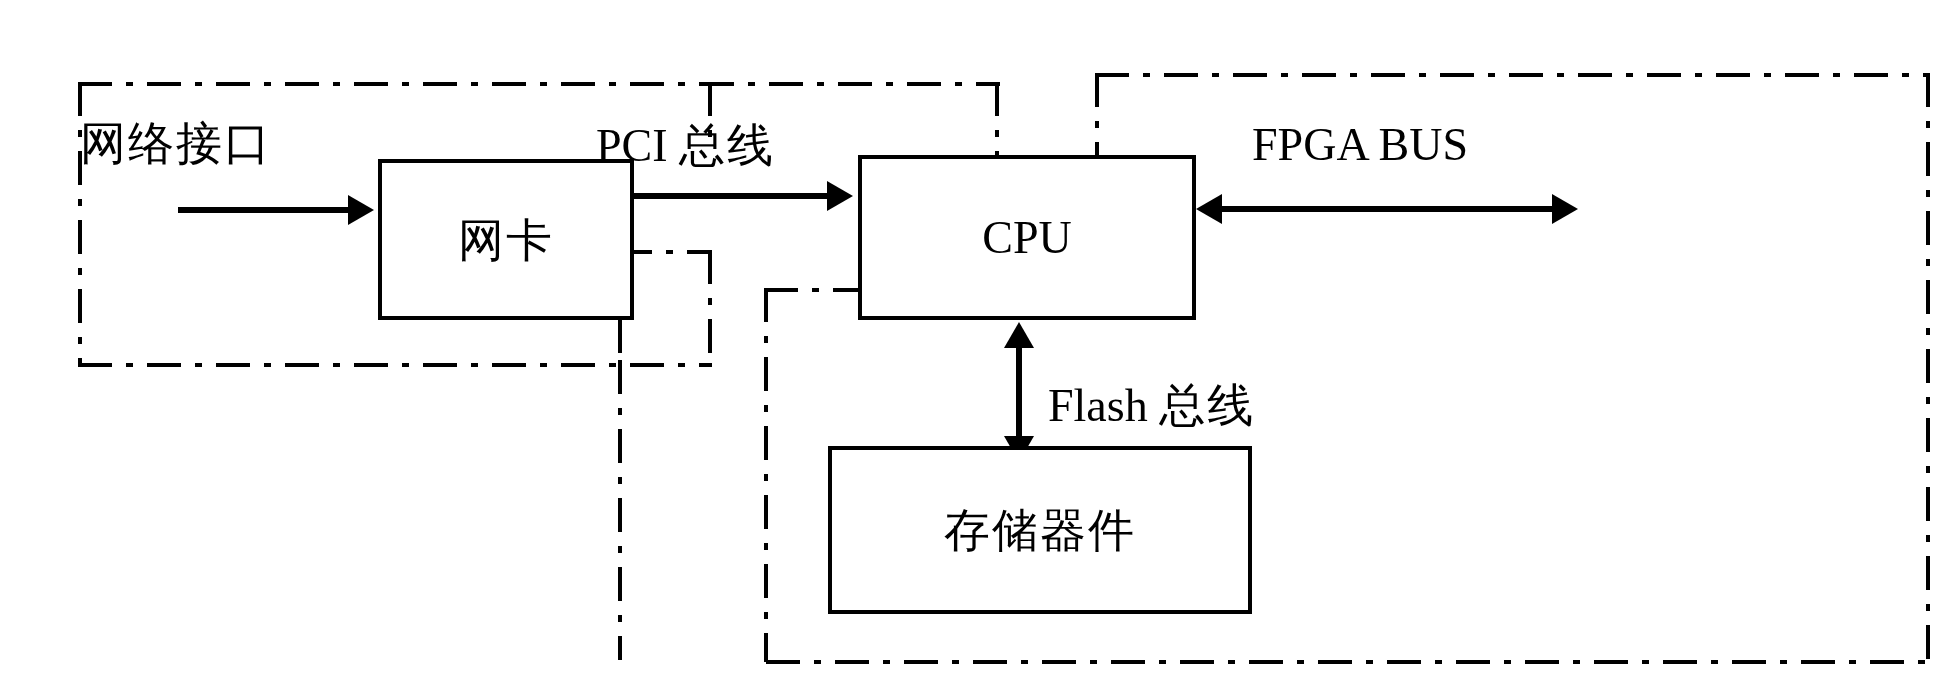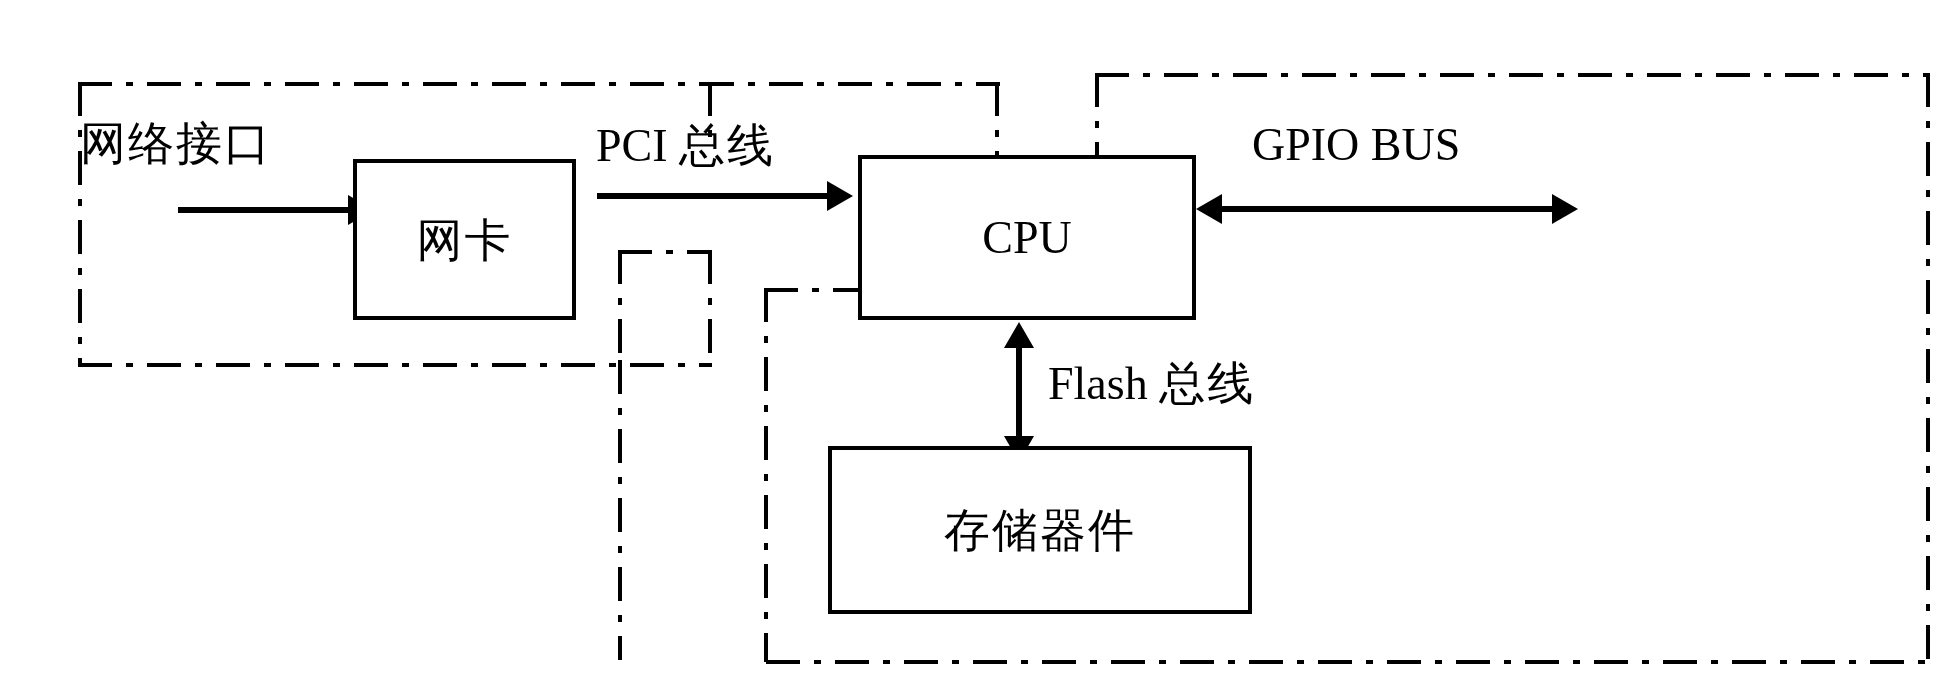--- a/index.html
+++ b/index.html
@@ -164,21 +164,21 @@
   <div class="dd-h dashdot-h" style="left:1095px; top:73px; width:835px;"></div>
 
   <div class="dd-v dashdot-v" style="left:1095px; top:73px; height:218px;"></div>
 
   <div class="dd-v dashdot-v" style="left:1926px; top:73px; height:590px;"></div>
 
   <div class="dd-h dashdot-h" style="left:766px; top:660px; width:1164px;"></div>
 
   <div class="dd-v dashdot-v" style="left:764px; top:288px; height:374px;"></div>
 
-  <div class="box" style="left:353px; top:159px; width:223px; height:161px;">
+  <div class="box" style="left:378px; top:159px; width:256px; height:161px;">
     <span class="box-label cjk">网卡</span>
   </div>
 
   <div class="box" style="left:858px; top:155px; width:338px; height:165px;">
     <span class="box-label latin">CPU</span>
   </div>
 
 
   <div class="box" style="left:828px; top:446px; width:424px; height:168px;">
     <span class="box-label cjk">存储器件</span>
@@ -195,17 +195,17 @@
   <div class="head right" style="left:1552px; top:194px;"></div>
 
   <div class="arrow-v" style="left:1016px; top:348px; width:6px; height:88px;"></div>
   <div class="head up" style="left:1004px; top:322px;"></div>
   <div class="head down" style="left:1004px; top:436px;"></div>
 
   <div class="lbl cjk" style="left:80px; top:120px;">网络接口</div>
 
   <div class="lbl mixed" style="left:596px; top:122px;"><span>PCI </span><span class="cjkpart">总线</span></div>
 
-  <div class="lbl mixed" style="left:1252px; top:122px;">GPIO BUS</div>
-
-  <div class="lbl mixed" style="left:1048px; top:360px;"><span>Flash </span><span class="cjkpart">总线</span></div>
+  <div class="lbl mixed" style="left:1252px; top:122px;">FPGA BUS</div>
+
+  <div class="lbl mixed" style="left:1048px; top:382px;"><span>Flash </span><span class="cjkpart">总线</span></div>
 
 </div>
 
 </body></html>

